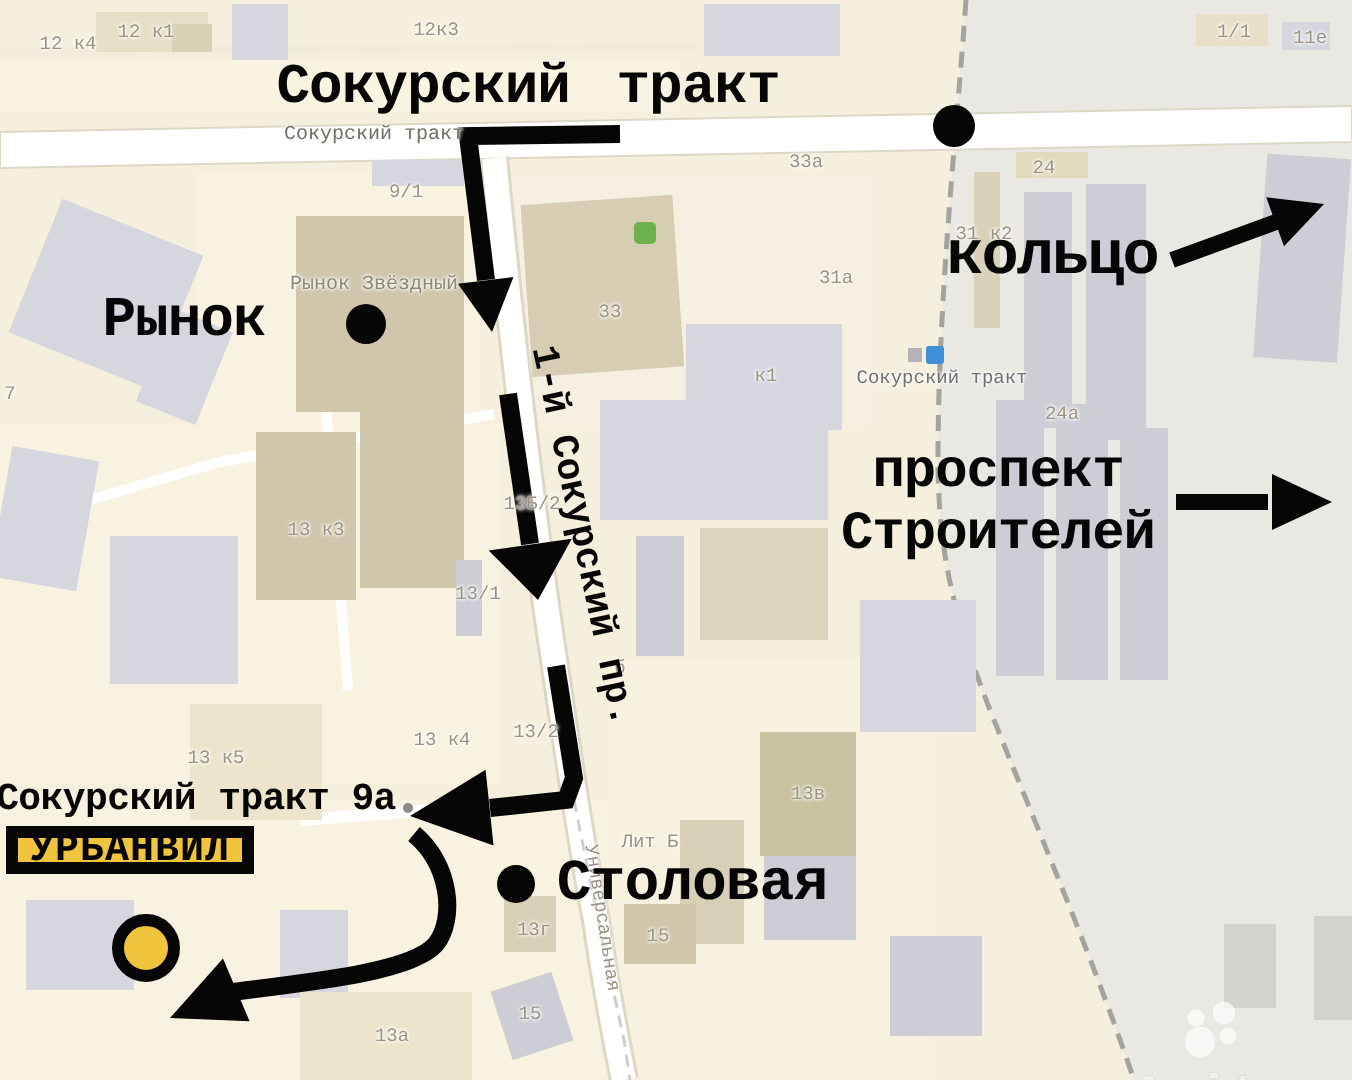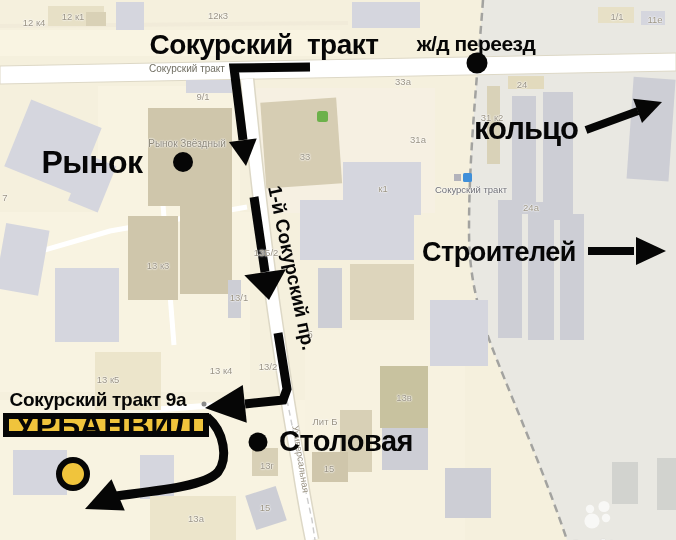--- a/index.html
+++ b/index.html
@@ -1,18 +1,18 @@
 <!DOCTYPE html>
 <html><head>
 <meta charset="utf-8">
 <style>
   html,body{margin:0;padding:0;background:#ffffff;}
   #stage{
     position:relative;width:676px;height:540px;overflow:hidden;
-    font-family:Liberation Sans, sans-serif;background:#f5f0dd;
+    font-family:Liberation Mono, monospace;background:#f5f0dd;
   }
   #map-svg{position:absolute;left:0;top:0;}
   
   .mlabel{
     position:absolute;font-size:9.5px;color:#9a9383;white-space:nowrap;
     transform:translate(-50%,-50%);
     text-shadow:0 0 2px #fff,0 0 2px #fff,0 0 1px #fff;
   }
   .road-label{color:#716f63;font-size:10px;}
   .poi-label{color:#8c8677;font-size:10px;text-align:center;}
@@ -20,30 +20,30 @@
   .rot-universal{transform:translate(-50%,-50%) rotate(81deg);}
   
   .ann{
     position:absolute;font-weight:bold;color:#060606;white-space:nowrap;
     transform:translate(-50%,-50%);letter-spacing:-0.5px;line-height:1.08;
   }
   .ann-center{text-align:center;}
   #ann-main-road{font-size:28px;word-spacing:7px;}
   #ann-crossing{font-size:21px;}
   #ann-ring{font-size:31px;letter-spacing:-1px;}
-  #ann-market{font-size:32px;line-height:1.32;}
+  #ann-market{font-size:28px;line-height:1.32;}
   #ann-prospekt{font-size:27px;line-height:1.15;}
   #ann-side-street{font-size:19px;transform:translate(-50%,-50%) rotate(78deg);letter-spacing:0;}
   #ann-address{font-size:19px;letter-spacing:-0.3px;}
   #ann-canteen{font-size:29px;}
   .dot{position:absolute;background:#060606;border-radius:50%;transform:translate(-50%,-50%);}
   #dest-box{
     position:absolute;left:3px;top:413px;height:24px;box-sizing:border-box;
     background:#f0c43c;border:6px solid #060606;display:flex;align-items:center;
-    padding:0 6px;font-weight:bold;font-size:32px;color:#060606;letter-spacing:0.5px;
+    padding:0 6px;font-weight:bold;font-size:20px;color:#060606;letter-spacing:0.5px;
   }
   #dest-marker{
     position:absolute;left:56px;top:457px;width:34px;height:34px;box-sizing:border-box;
     border:6px solid #060606;border-radius:50%;background:#f0c43c;
   }
   #watermark{
     position:absolute;left:566px;top:498px;display:flex;align-items:center;gap:3px;
     opacity:0.8;
     flex-direction:column;
   }
@@ -210,26 +210,26 @@
   <div class="mlabel" style="left:265px;top:507px">15</div>
   <div class="mlabel" style="left:196px;top:518px">13а</div>
   <div class="mlabel" style="left:404px;top:397px">13в</div>
 
   <div class="mlabel road-label" style="left:187px;top:68px">Сокурский тракт</div>
   <div class="mlabel stop-label" style="left:471px;top:189px">Сокурский тракт</div>
   <div class="mlabel rot-universal" style="left:301px;top:459px">Универсальная</div>
   <div class="mlabel poi-label" style="left:187px;top:143px">Рынок Звёздный</div>
 
   <div class="ann" id="ann-main-road" style="left:264px;top:45px">Сокурский тракт</div>
-  <div class="ann" id="ann-crossing" style="left:476px;top:44px">ж/д переезд</div>
   <div class="ann" id="ann-ring" style="left:526px;top:129px">кольцо</div>
   <div class="ann ann-center" id="ann-market" style="left:92px;top:162px">
     <div>Рынок</div>
   </div>
   <div class="ann ann-center" id="ann-prospekt" style="left:499px;top:253px">
+    <div>проспект</div>
     <div>Строителей</div>
   </div>
   <div class="ann" id="ann-side-street" style="left:291px;top:268px">1-й Сокурский пр.</div>
   <div class="ann" id="ann-address" style="left:98px;top:400px">Сокурский тракт 9а</div>
   <div class="ann" id="ann-canteen" style="left:346px;top:442px">Столовая</div>
 
   <div class="dot" style="left:477px;top:63px;width:21px;height:21px"></div>
   <div class="dot" style="left:183px;top:162px;width:20px;height:20px"></div>
   <div class="dot" style="left:258px;top:442px;width:19px;height:19px"></div>
 

